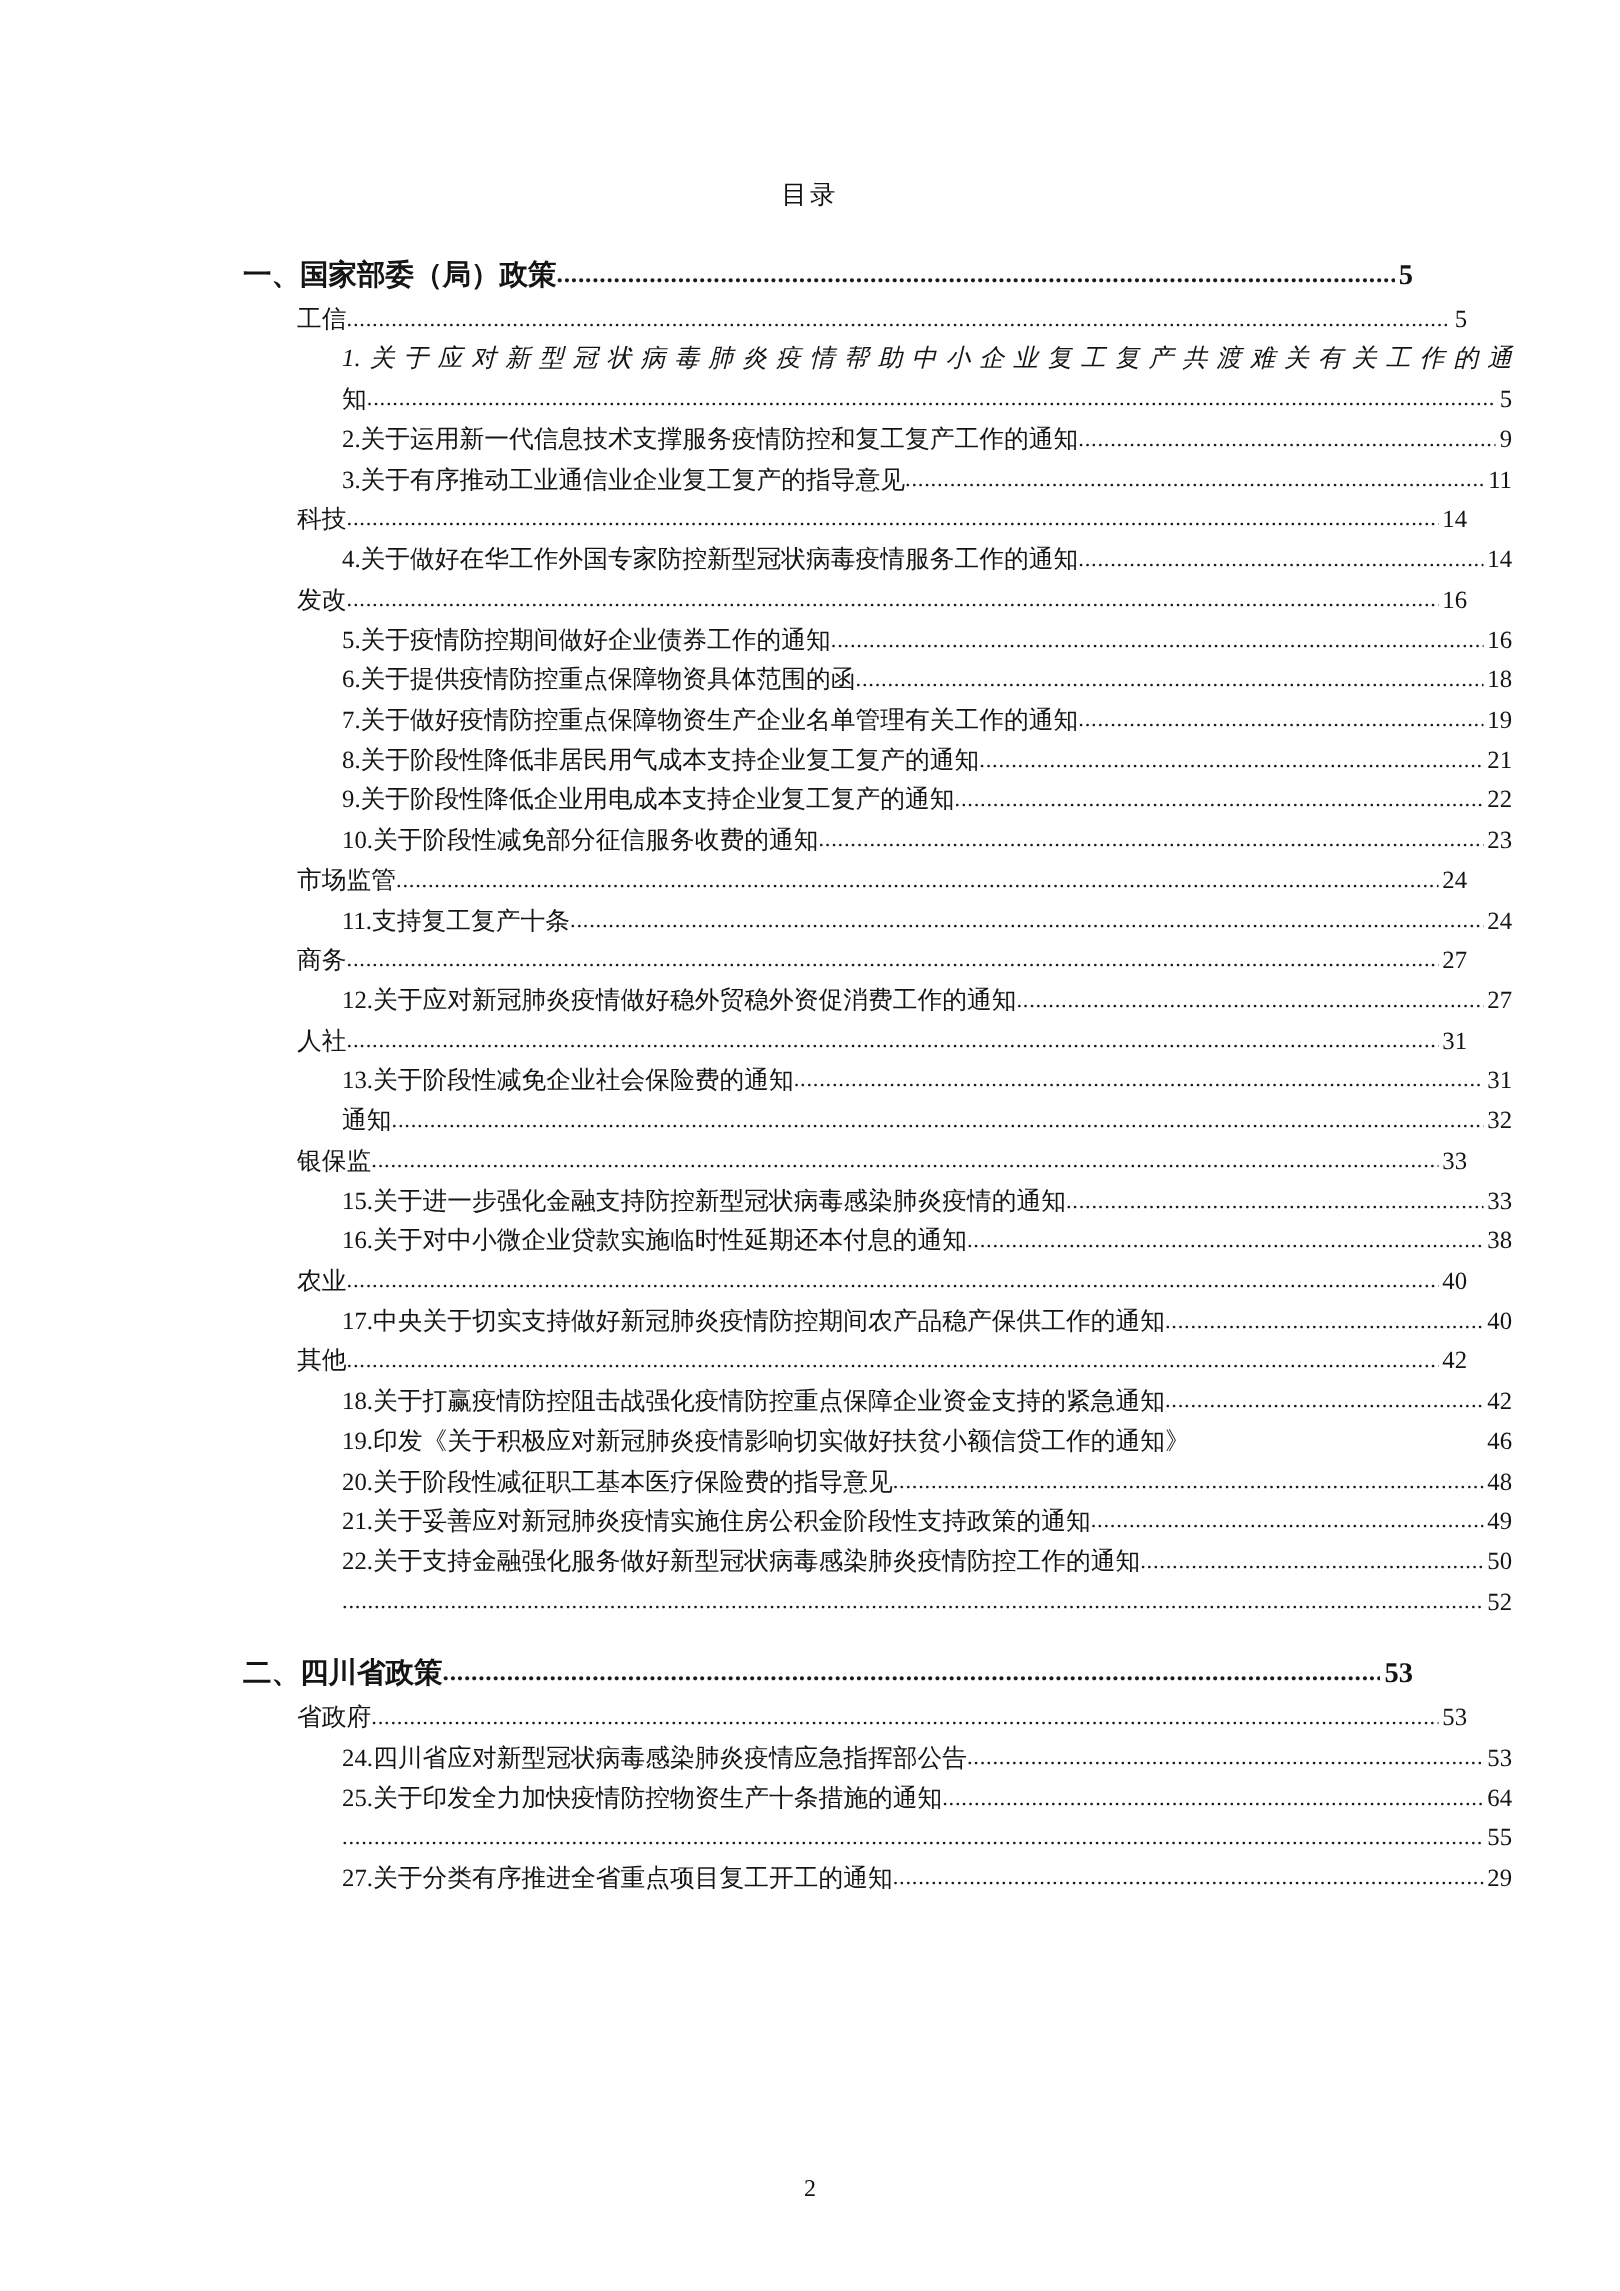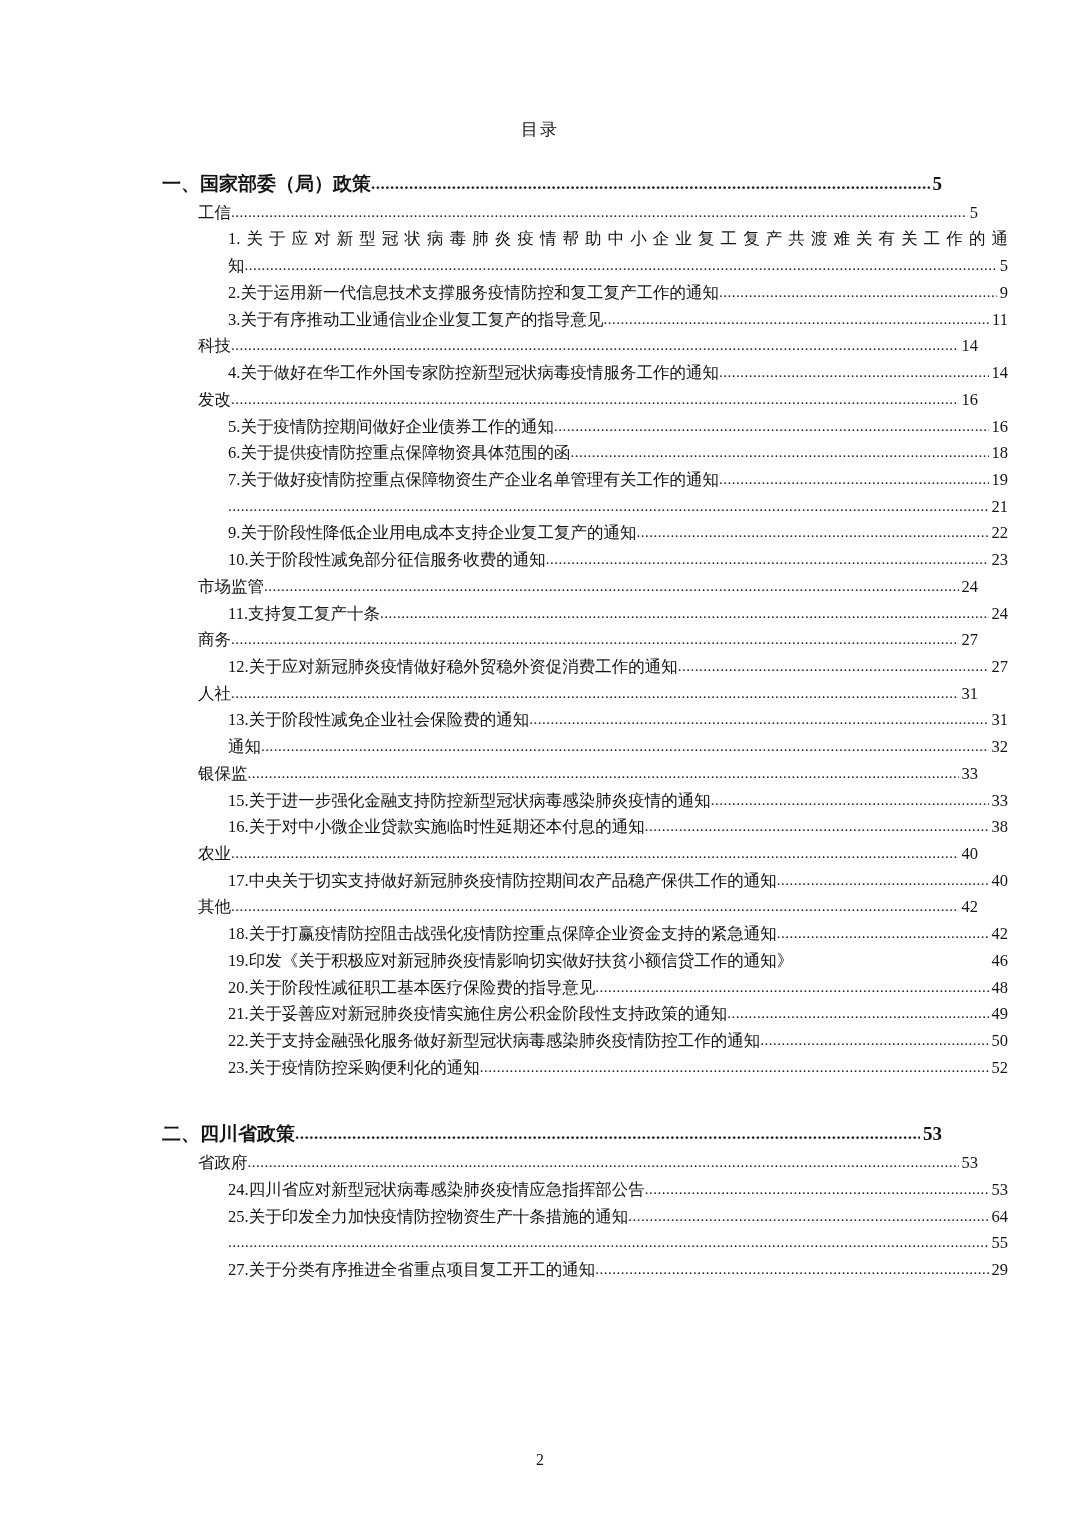--- a/index.html
+++ b/index.html
@@ -60,21 +60,21 @@
     white-space: nowrap;
     padding-left: 3px;
     font-size: 16.5px;
   }
 
   
   .lvl1 {
     font-size: 19px;
     font-weight: bold;
     padding-left: 12px;
-    margin-top: 22px;
+    margin-top: 4px;
     text-align: right;
   }
   .lvl1 .pageno { font-size: 19px; font-weight: bold;}
   .lvl1 .dots { font-size: 17px; font-weight: bold;}
 
   
   .lvl2 {
     padding-left: 48px;
     font-size: 16.5px;
     font-family: Liberation Serif, serif;
@@ -87,20 +87,21 @@
   }
 
   
   .toc-entry.wrap {
     display: block;
   }
   .toc-entry.wrap .line1 {
     display: block;
     text-align: justify;
     text-align-last: justify;
+    font-style: italic;
   }
   .toc-entry.wrap .line2 {
     display: flex;
     align-items: baseline;
     padding-left: 0px;
   }
   .spacer-big { height: 16px; }
 
   .page-number {
     position: absolute;
@@ -170,20 +171,21 @@
         <span class="label">6.关于提供疫情防控重点保障物资具体范围的函</span>
         <span class="dots">............................................................................................................................................................................................................................</span>
         <span class="pageno">18</span>
       </li>
       <li class="toc-entry lvl3">
         <span class="label">7.关于做好疫情防控重点保障物资生产企业名单管理有关工作的通知</span>
         <span class="dots">............................................................................................................................................................................................................................</span>
         <span class="pageno">19</span>
       </li>
       <li class="toc-entry lvl3">
+        <span class="label">8.关于阶段性降低非居民用气成本支持企业复工复产的通知</span>
         <span class="dots">............................................................................................................................................................................................................................</span>
         <span class="pageno">21</span>
       </li>
       <li class="toc-entry lvl3">
         <span class="label">9.关于阶段性降低企业用电成本支持企业复工复产的通知</span>
         <span class="dots">............................................................................................................................................................................................................................</span>
         <span class="pageno">22</span>
       </li>
       <li class="toc-entry lvl3">
         <span class="label">10.关于阶段性减免部分征信服务收费的通知</span>
@@ -276,21 +278,20 @@
         <span class="label">21.关于妥善应对新冠肺炎疫情实施住房公积金阶段性支持政策的通知</span>
         <span class="dots">............................................................................................................................................................................................................................</span>
         <span class="pageno">49</span>
       </li>
       <li class="toc-entry lvl3">
         <span class="label">22.关于支持金融强化服务做好新型冠状病毒感染肺炎疫情防控工作的通知</span>
         <span class="dots">............................................................................................................................................................................................................................</span>
         <span class="pageno">50</span>
       </li>
       <li class="toc-entry lvl3">
-        <span class="label">23.关于疫情防控采购便利化的通知</span>
         <span class="dots">............................................................................................................................................................................................................................</span>
         <span class="pageno">52</span>
       </li>
       <div class="spacer-big"></div>
       <li class="toc-entry lvl1">
         <span class="label">二、四川省政策</span>
         <span class="dots">............................................................................................................................................................................................................................</span>
         <span class="pageno">53</span>
       </li>
       <li class="toc-entry lvl2">

